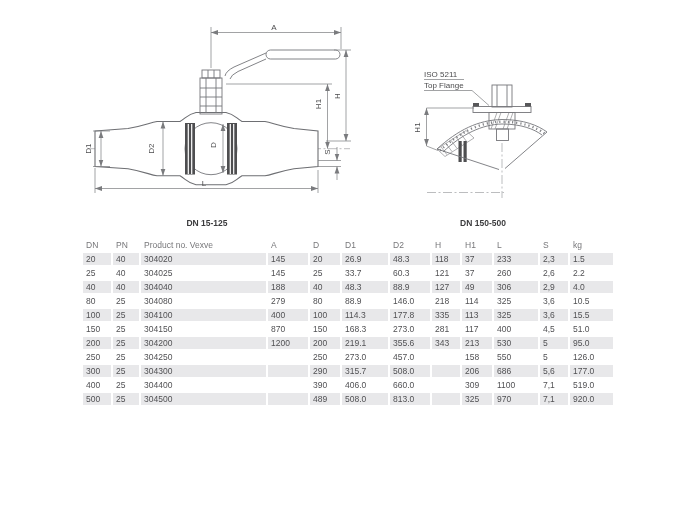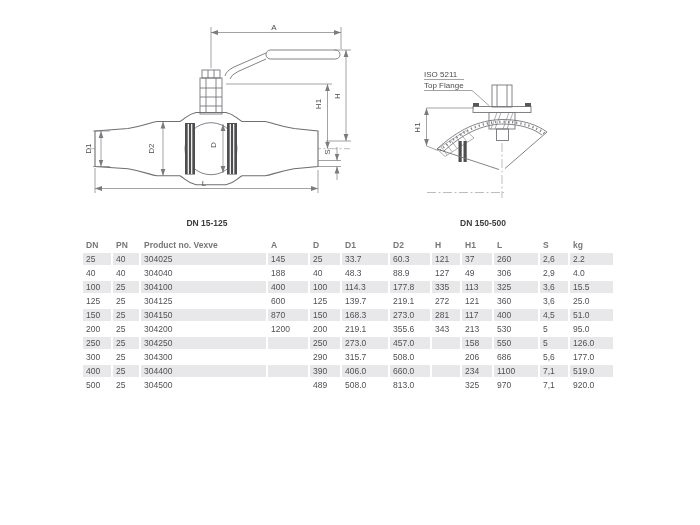--- a/index.html
+++ b/index.html
@@ -17,21 +17,21 @@
   .dim{stroke:#7a7b7e;stroke-width:0.7;fill:none;}
   .cl{stroke:#8f9093;stroke-width:0.6;fill:none;stroke-dasharray:9 2.5 2 2.5;}
   .hatch{stroke:#7a7b7e;stroke-width:0.6;fill:none;}
   .tex{stroke:#85868a;stroke-width:2.4;fill:none;stroke-dasharray:1.2 3;}
   .seat{fill:#4e4e50;}
   .seatline{stroke:#ffffff;stroke-width:1.2;}
   .spec{position:absolute;top:237px;left:81px;}
   table{border-collapse:separate;border-spacing:2px;table-layout:fixed;}
   th,td{box-sizing:border-box;font-size:8.5px;line-height:10px;white-space:nowrap;overflow:hidden;
         padding:1px 0 1px 3px;height:12px;text-align:left;}
-  th{color:#77777a;font-weight:bold;}
+  th{color:#77777a;font-weight:normal;}
   td{color:#515154;}
   tbody tr:nth-child(odd) td{background:#e8e8ea;}
 </style>
 </head>
 <body>
 
 <svg class="drawing" width="700" height="236" viewBox="0 0 700 236">
   <defs>
     <marker id="ae" markerUnits="userSpaceOnUse" markerWidth="8" markerHeight="6" refX="7" refY="3" orient="auto">
       <path d="M0,0.6 L7,3 L0,5.4 Z" fill="#7a7b7e"></path>
@@ -196,20 +196,34 @@
           <th>D2</th>
           <th>H</th>
           <th>H1</th>
           <th>L</th>
           <th>S</th>
           <th>kg</th>
         </tr>
     </thead>
     <tbody>
         <tr>
+          <td>20</td>
+          <td>40</td>
+          <td>304020</td>
+          <td>145</td>
+          <td>20</td>
+          <td>26.9</td>
+          <td>48.3</td>
+          <td>118</td>
+          <td>37</td>
+          <td>233</td>
+          <td>2,3</td>
+          <td>1.5</td>
+        </tr>
+        <tr>
           <td>25</td>
           <td>40</td>
           <td>304025</td>
           <td>145</td>
           <td>25</td>
           <td>33.7</td>
           <td>60.3</td>
           <td>121</td>
           <td>37</td>
           <td>260</td>
@@ -222,50 +236,50 @@
           <td>304040</td>
           <td>188</td>
           <td>40</td>
           <td>48.3</td>
           <td>88.9</td>
           <td>127</td>
           <td>49</td>
           <td>306</td>
           <td>2,9</td>
           <td>4.0</td>
+        </tr>
+        <tr>
+          <td>80</td>
+          <td>25</td>
+          <td>304080</td>
+          <td>279</td>
+          <td>80</td>
+          <td>88.9</td>
+          <td>146.0</td>
+          <td>218</td>
+          <td>114</td>
+          <td>325</td>
+          <td>3,6</td>
+          <td>10.5</td>
         </tr>
         <tr>
           <td>100</td>
           <td>25</td>
           <td>304100</td>
           <td>400</td>
           <td>100</td>
           <td>114.3</td>
           <td>177.8</td>
           <td>335</td>
           <td>113</td>
           <td>325</td>
           <td>3,6</td>
           <td>15.5</td>
         </tr>
         <tr>
-          <td>125</td>
-          <td>25</td>
-          <td>304125</td>
-          <td>600</td>
-          <td>125</td>
-          <td>139.7</td>
-          <td>219.1</td>
-          <td>272</td>
-          <td>121</td>
-          <td>360</td>
-          <td>3,6</td>
-          <td>25.0</td>
-        </tr>
-        <tr>
           <td>150</td>
           <td>25</td>
           <td>304150</td>
           <td>870</td>
           <td>150</td>
           <td>168.3</td>
           <td>273.0</td>
           <td>281</td>
           <td>117</td>
           <td>400</td>
@@ -316,21 +330,21 @@
         </tr>
         <tr>
           <td>400</td>
           <td>25</td>
           <td>304400</td>
           <td></td>
           <td>390</td>
           <td>406.0</td>
           <td>660.0</td>
           <td></td>
-          <td>234</td>
+          <td>309</td>
           <td>1100</td>
           <td>7,1</td>
           <td>519.0</td>
         </tr>
         <tr>
           <td>500</td>
           <td>25</td>
           <td>304500</td>
           <td></td>
           <td>489</td>

